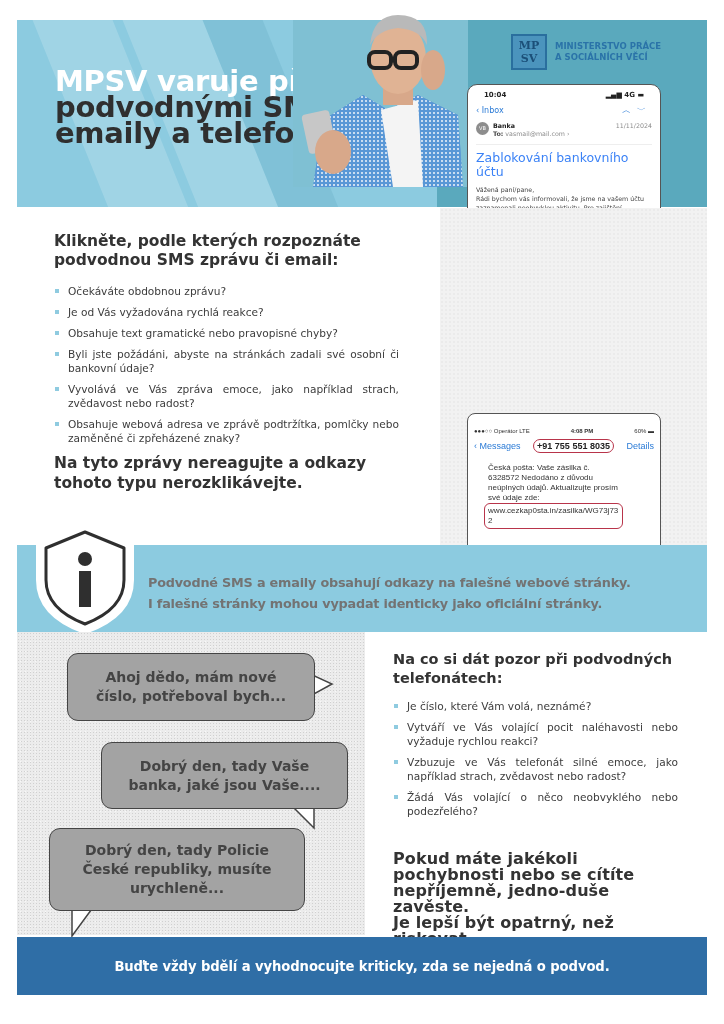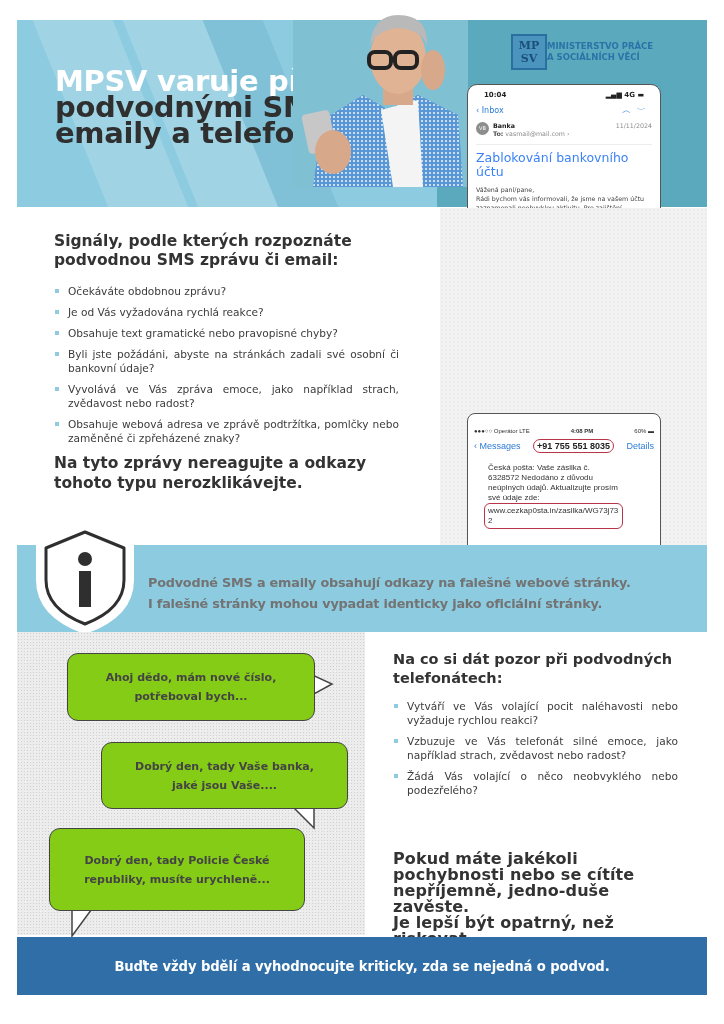--- a/index.html
+++ b/index.html
@@ -11,21 +11,21 @@
     .hero .stripe { position: absolute; top: -20px; width: 80px; height: 260px; background: rgba(255,255,255,0.18); transform: skewX(22deg); }
     .hero .stripe2 { position: absolute; top: -20px; width: 60px; height: 260px; background: rgba(60,140,170,0.15); transform: skewX(22deg); }
     .hero .right-bg { position: absolute; left: 420px; top: 0; width: 270px; height: 187px; background: #5aa9bd; }
     .hero-title { position: absolute; left: 38px; top: 48px; font-family: "DejaVu Sans", sans-serif; font-weight: bold; font-size: 29px; line-height: 26px; color: #2f2f2f; letter-spacing: -0.3px; }
     .hero-title .light { color: #ffffff; }
 
     
     .man { position: absolute; left: 293px; top: 0; width: 175px; height: 187px; }
 
     
-    .logo { position: absolute; left: 511px; top: 34px; display: flex; align-items: center; }
+    .logo { position: absolute; left: 511px; top: 34px; display: flex; align-items: center; gap: 8px; }
     .logo-box { width: 36px; height: 36px; border: 2px solid #2a6f9e; background: #4b94bd; color: #1b4f78; font-family: "DejaVu Serif", serif; font-size: 11px; line-height: 13px; text-align: center; padding-top: 3px; font-weight: bold; }
     .logo-text { color: #2a73a8; font-weight: bold; font-size: 8.5px; line-height: 11px; }
 
     
     .phone-email { position: absolute; left: 467px; top: 84px; width: 194px; height: 320px; background: #fff; border: 1px solid #555; border-radius: 10px; padding: 6px 8px; font-family: "DejaVu Sans", sans-serif; }
     .pe-status { display: flex; justify-content: space-between; font-size: 7px; font-weight: bold; color: #222; padding: 0 8px; align-items: center; }
     .pe-nav { display: flex; justify-content: space-between; align-items: center; margin-top: 5px; color: #2b7bd6; font-size: 8px; }
     .pe-nav .arrows { letter-spacing: 6px; font-size: 9px; }
     .pe-sender { display: flex; align-items: flex-start; margin-top: 5px; border-bottom: 1px solid #eee; padding-bottom: 6px; }
     .avatar { width: 13px; height: 13px; border-radius: 50%; background: #8d8d8d; color: #fff; font-size: 5px; text-align: center; line-height: 13px; margin-right: 4px; }
@@ -62,21 +62,21 @@
     .info-text { position: absolute; left: 148px; top: 572px; font-weight: bold; font-size: 12.8px; line-height: 21px; color: #737373; letter-spacing: -0.2px; }
 
     
     .speckle { position: absolute; left: 17px; top: 632px; width: 348px; height: 303px; background-color: #ececec;
       background-image: radial-gradient(#d0d0d0 0.6px, transparent 0.8px), radial-gradient(#f8f8f8 0.6px, transparent 0.8px);
       background-size: 3px 3px, 5px 5px; background-position: 0 0, 1px 2px; }
     .speckle-right { position: absolute; left: 440px; top: 208px; width: 267px; height: 337px; background-color: #f2f2f2;
       background-image: radial-gradient(#e2e2e2 0.6px, transparent 0.8px); background-size: 4px 4px; }
 
     
-    .bubble { position: absolute; background: #84cc16; border: 1.5px solid #444; border-radius: 11px; font-weight: bold; color: #444; font-size: 11px; line-height: 19px; text-align: center; display: flex; align-items: center; justify-content: center; }
+    .bubble { position: absolute; background: #a3a3a3; border: 1.5px solid #444; border-radius: 11px; font-weight: bold; color: #444; font-size: 14px; line-height: 19px; text-align: center; display: flex; align-items: center; justify-content: center; }
     .b1 { left: 67px; top: 653px; width: 248px; height: 68px; }
     .b2 { left: 101px; top: 742px; width: 247px; height: 67px; }
     .b3 { left: 49px; top: 828px; width: 256px; height: 83px; }
     .tail { position: absolute; }
 
     
     .calls { position: absolute; left: 393px; top: 650px; width: 285px; }
     .calls .sec-title { font-size: 14.5px; line-height: 19px; }
     .calls .bullets { margin-top: 11px; }
     .calls .bullets li { font-size: 10.6px; line-height: 14px; margin-bottom: 7px; }
@@ -203,21 +203,21 @@
     <span class="num">+91 755 551 8035</span>
     <span class="details">Details</span>
   </div>
   <div class="ps-body">
     <div>Česká pošta: Vaše zásilka č. 6328572 Nedodáno z důvodu neúplných údajů. Aktualizujte prosím své údaje zde:</div>
     <div class="circled-block" style="margin-left:-4px; word-break: break-all;">www.cezkap0sta.in/zasilka/WG73j732</div>
   </div>
 </div>
 
 <div class="signals">
-  <div class="sec-title">Signály, podle kterých rozpoznáte podvodnou SMS zprávu či email:</div>
+  <div class="sec-title">Klikněte, podle kterých rozpoznáte podvodnou SMS zprávu či email:</div>
   <ul class="bullets">
     <li>Očekáváte obdobnou zprávu?</li>
     <li>Je od Vás vyžadována rychlá reakce?</li>
     <li>Obsahuje text gramatické nebo pravopisné chyby?</li>
     <li>Byli jste požádáni, abyste na stránkách zadali své osobní či bankovní údaje?</li>
     <li>Vyvolává ve Vás zpráva emoce, jako například strach, zvědavost nebo radost?</li>
     <li>Obsahuje webová adresa ve zprávě podtržítka, pomlčky nebo zaměněné či zpřeházené znaky?</li>
   </ul>
   <div class="warn">Na tyto zprávy nereagujte a odkazy tohoto typu nerozklikávejte.</div>
 </div>
@@ -252,20 +252,21 @@
 <div class="bubble b2">
     <span style="width:200px">Dobrý den, tady Vaše banka, jaké jsou Vaše....</span>
   </div>
 <div class="bubble b3">
     <span style="width:220px">Dobrý den, tady Policie České republiky, musíte urychleně...</span>
   </div>
 
 <div class="calls">
   <div class="sec-title">Na co si dát pozor při podvodných telefonátech:</div>
   <ul class="bullets">
+    <li>Je číslo, které Vám volá, neznámé?</li>
     <li>Vytváří ve Vás volající pocit naléhavosti nebo vyžaduje rychlou reakci?</li>
     <li>Vzbuzuje ve Vás telefonát silné emoce, jako například strach, zvědavost nebo radost?</li>
     <li>Žádá Vás volající o něco neobvyklého nebo podezřelého?</li>
   </ul>
 </div>
 <div class="calls-warn">
   <div>Pokud máte jakékoli pochybnosti nebo se cítíte nepříjemně, jedno-duše zavěste.</div>
   <div>Je lepší být opatrný, než riskovat.</div>
 </div>
 

